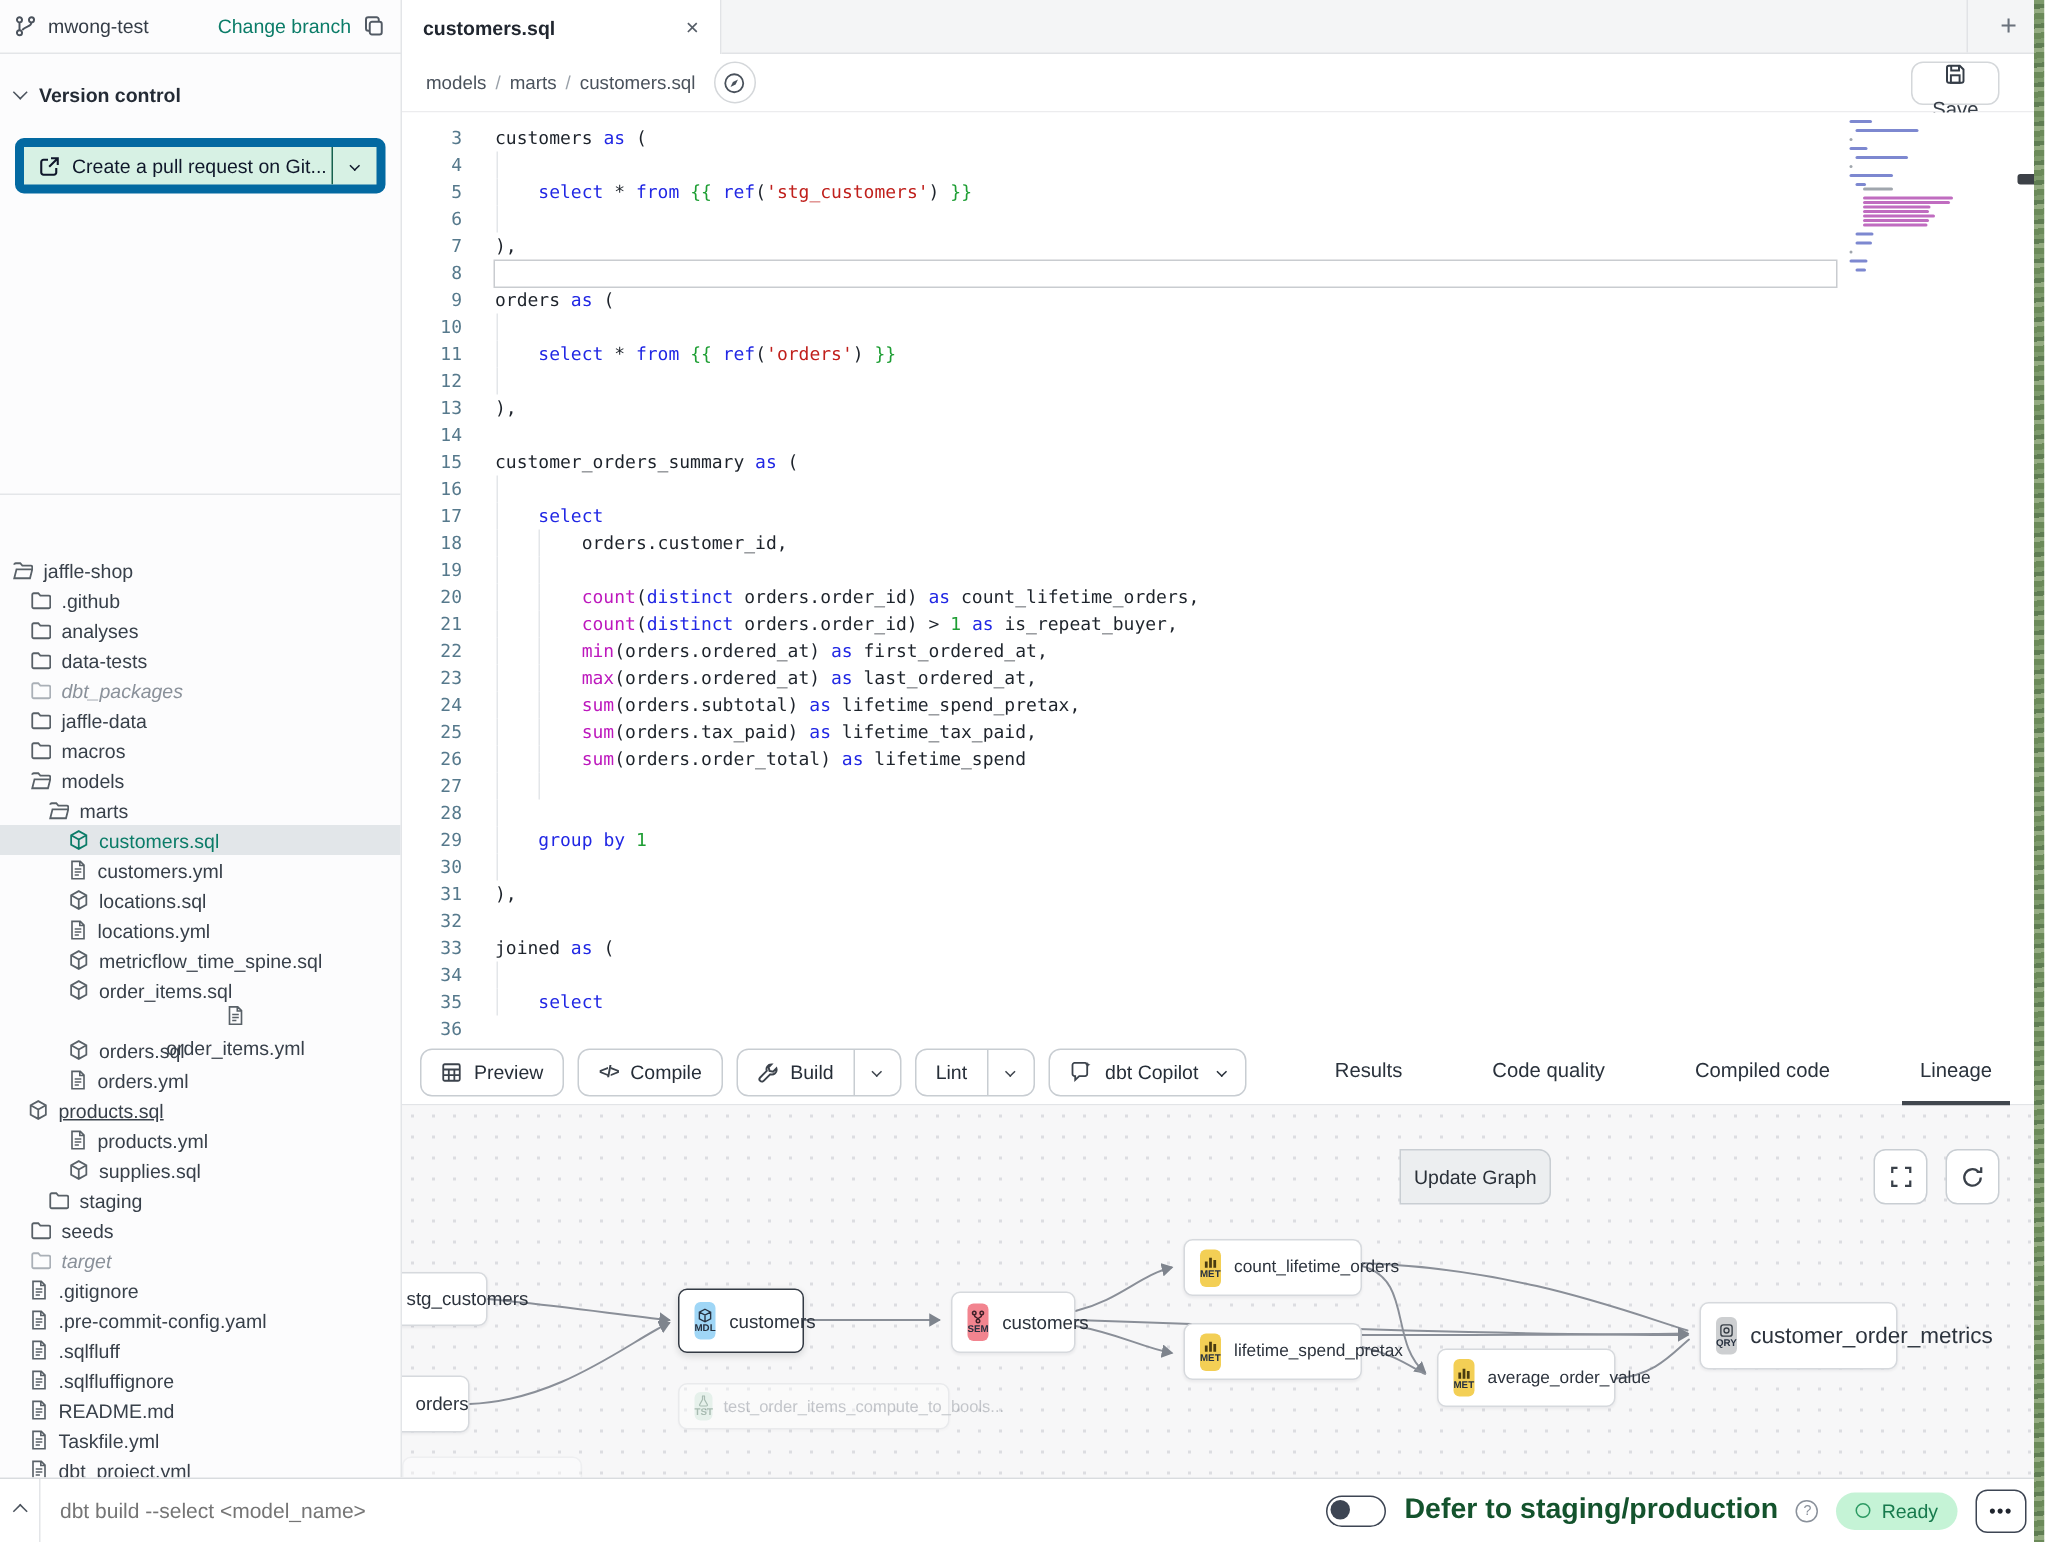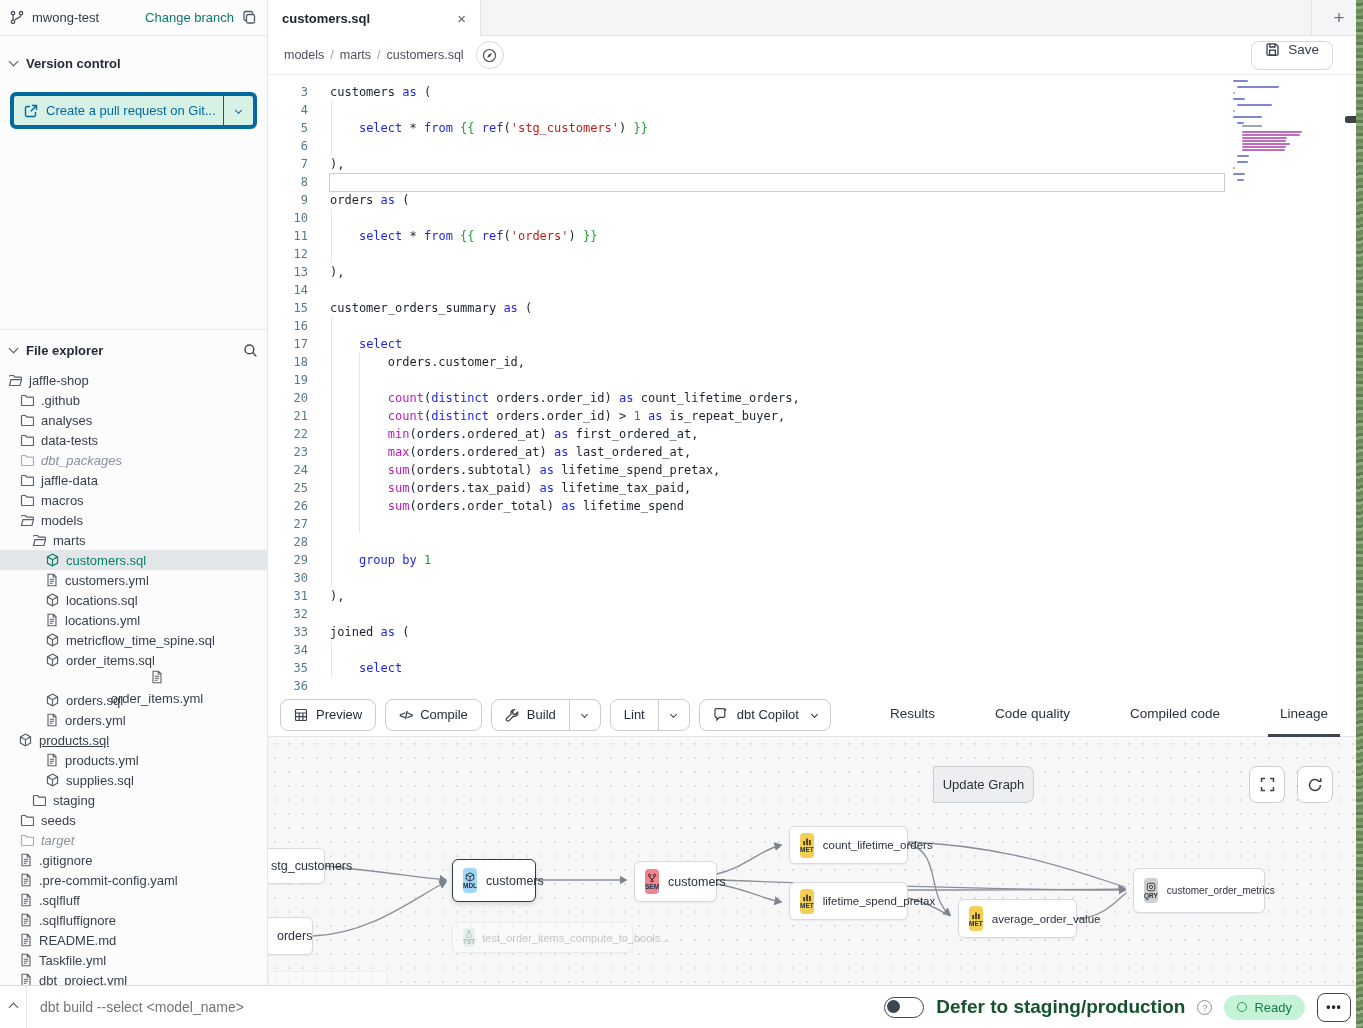--- a/index.html
+++ b/index.html
@@ -31,22 +31,22 @@
   .tab-plus { position:absolute; left:1054px; top:4px; width:34px; height:28px; display:flex;
               align-items:center; justify-content:center; font-size:19px; color:#6a727c; cursor:pointer; }
 
   
   #sidebar { position:absolute; left:0; top:36px; width:268px; height:949px; background:#fcfcfd;
              border-right:1px solid #e3e5e8; overflow:hidden; }
   .section-head { display:flex; align-items:center; gap:9px; padding:0 10px; height:30px;
                   font-size:13px; font-weight:700; color:#242b35; }
   .section-head .chv { color:#4b535d; margin-top:-3px; }
   #vc-section { padding-top:12px; }
-  #pr-button { margin:14px 10px 0 10px; height:37px; display:flex; border:4px solid #0369a1;
-               border-radius:6px; background:#d7f1e4; color:#0369a1; overflow:hidden; cursor:pointer; }
+  #pr-button { margin:14px 10px 0 10px; height:37px; display:flex; border:6px solid #0369a1;
+               border-radius:6px; background:#d7f1e4; color:#0f172a; overflow:hidden; cursor:pointer; }
   #pr-button .pr-main { flex:1; display:flex; align-items:center; gap:8px; padding:0 10px;
                         font-size:13px; border-right:1px solid #17614e; white-space:nowrap; overflow:hidden; }
   #pr-button .pr-caret { width:29px; display:flex; align-items:center; justify-content:center; }
   #fe-divider { position:absolute; left:0; top:293px; width:268px; height:1px; background:#e4e6e9; }
   #fe-head { position:absolute; left:0; top:299px; width:268px; }
   #fe-head .section-head { justify-content:flex-start; }
   #fe-head .search { margin-left:auto; color:#3f4750; cursor:pointer; }
   #file-tree { position:absolute; left:0; top:334px; width:268px;text-align:right; }
   .tree-row { height:20px; display:flex; align-items:center; gap:7px; font-size:13px; color:#38404a;
               cursor:pointer; white-space:nowrap; }
@@ -56,23 +56,23 @@
   .tree-row.muted { color:#8a919a; font-style:italic; }
   .tree-row.muted .t-icon { color:#aab0b7; }
 
   
   #crumbbar { position:absolute; left:268px; top:36px; width:1095px; height:39px; background:#fff;
               border-bottom:1px solid #ececee; display:flex; align-items:center; padding:0 16px; }
   .crumb { font-size:12.5px; color:#4a525c; }
   .crumb-sep { margin:0 6px; color:#9aa1a9; font-size:12.5px; }
   #compass-btn { margin-left:12px; width:28px; height:28px; border:1px solid #d4d7da; border-radius:50%;
                  display:flex; align-items:center; justify-content:center; color:#4a525c; cursor:pointer; background:#fff; }
-  #save-btn { margin-left:auto; margin-right:14px; height:29px; padding:0 13px; display:flex; align-items:flex-start;
+  #save-btn { margin-left:auto; margin-right:14px; height:29px; padding:0 13px; display:flex; align-items:center;
               gap:8px; border:1px solid #d4d7da; border-radius:8px; background:#fff; font-size:13.5px;
-              color:#353d47; cursor:pointer; }
+              color:#353d47; cursor:pointer;flex-direction:column; }
 
   
   #editor { position:absolute; left:268px; top:75px; width:1095px; height:618px; background:#fff; overflow:hidden;
             font-family:"DejaVu Sans Mono", monospace; }
   #gutter { position:absolute; left:0; top:8px; width:40px; text-align:right; }
   .gut-n { height:18px; line-height:18px; font-size:12px; color:#56798c; }
   #code-lines { position:absolute; left:0; top:8px; width:1000px; }
   .code-line { position:relative; height:18px; line-height:18px; font-size:12px; white-space:pre;
                padding-left:62px; color:#1d232b; }
   .code-line.cursor-line::after { content:""; position:absolute; left:61px; top:0; width:894px; height:17px;
@@ -200,32 +200,20 @@
             </svg>
           </span>
           <span>Create a pull request on Git...</span>
         </span>
         <span class="pr-caret">
             <span class="chv sm"></span>
           </span>
       </div>
     </div>
     <div id="fe-divider"></div>
-    <div id="fe-head">
-      <div class="section-head">
-        <span class="chv"></span>
-        <span>File explorer</span>
-        <span class="search">
-          <svg width="15" height="15" viewBox="0 0 15 15" fill="none" stroke="currentColor" stroke-width="1.4">
-            <circle cx="6.4" cy="6.4" r="4.4"></circle>
-              <path d="M9.8 9.8 L13.2 13.2"></path>
-          </svg>
-        </span>
-      </div>
-    </div>
     <div id="file-tree">
         <div class="tree-row" style="padding-left: 8px;">
           <span class="t-icon">
             <svg width="14" height="13" viewBox="0 0 14 13" fill="none" stroke="currentColor" stroke-width="1.2">
               <path d="M1.5 2.5 a1 1 0 0 1 1-1 h3 l1.4 1.6 h5.6 a1 1 0 0 1 1 1 v1 M1.5 11.5 L3 5.6 h10.5 l-1.5 5.9 Z"></path>
             </svg>
           </span>
           <span>jaffle-shop</span>
         </div>
         <div class="tree-row" style="padding-left: 20px;">
@@ -785,21 +773,21 @@
     </div>
 
     <div class="node" style="left:865px; top:131px; width:132px; height:45px;">
       <span class="badge qry">
         <svg width="10" height="10" viewBox="0 0 12 12" fill="none" stroke="#394048" stroke-width="1.1">
           <rect x="1.5" y="1.5" width="9" height="9" rx="2"></rect>
             <circle cx="6" cy="6" r="2"></circle>
         </svg>
         <span class="b-kind">QRY</span>
       </span>
-      <span class="n-label" style="font-size:10px">customer_order_metrics</span>
+      <span class="n-label" style="font-size:15px">customer_order_metrics</span>
     </div>
 
     <div class="node faded" style="left:0px; top:234px; width:120px; height:40px; border-color:#e3e5e8;"></div>
   </div>
 
   <div id="statusbar">
     <span id="sb-caret">
         <span class="chv up"></span>
       </span>
     <span id="sb-div"></span>

